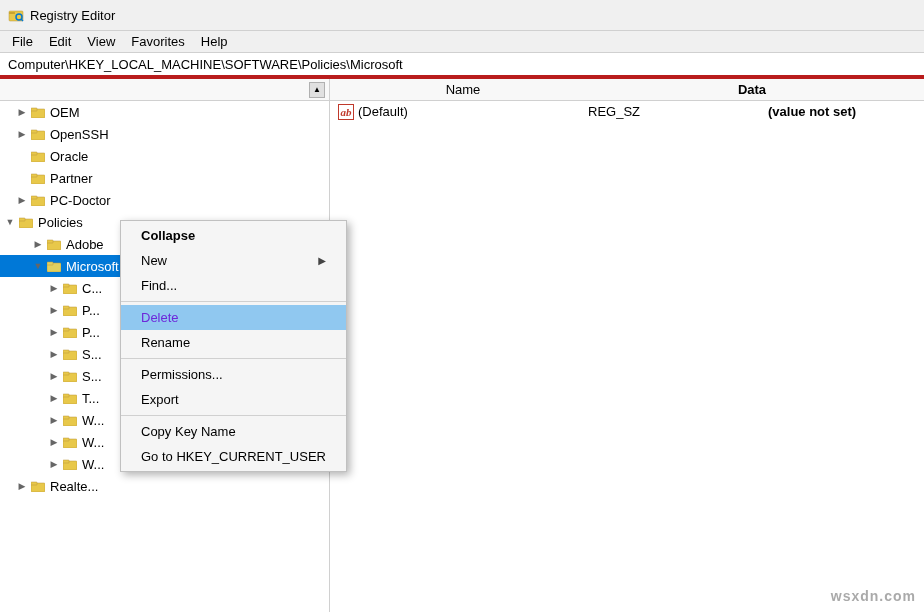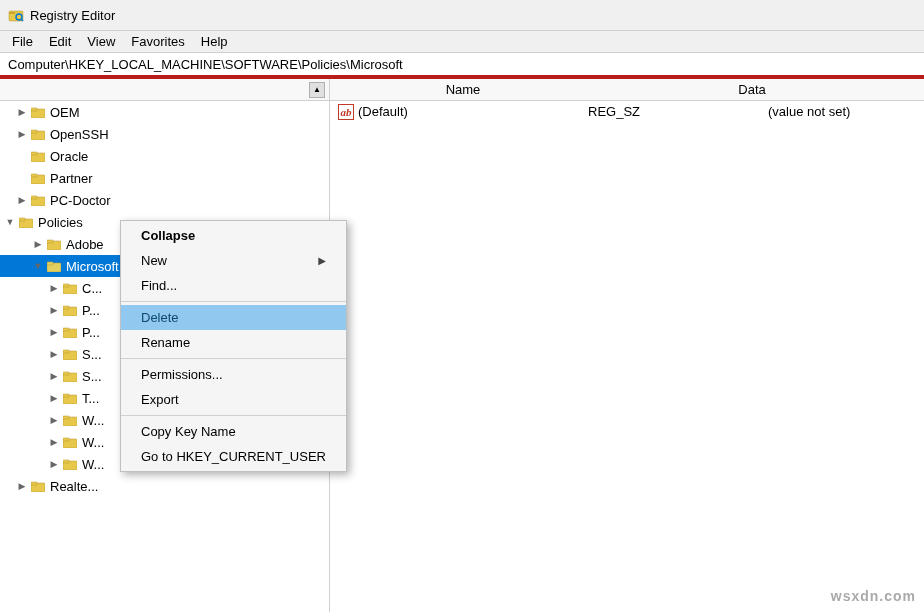--- a/index.html
+++ b/index.html
@@ -175,21 +175,21 @@
       font-weight: normal;
       font-size: 13px;
     }
     .col-type {
       width: 180px;
       font-weight: normal;
       font-size: 13px;
     }
     .col-data {
       flex: 1;
-      font-weight: normal;
+      font-weight: bold;
       font-size: 13px;
     }
 
     .right-panel-row {
       display: flex;
       align-items: center;
       height: 22px;
       padding: 0 8px;
       border-bottom: 1px solid transparent;
     }
@@ -226,21 +226,21 @@
       padding: 5px 20px;
       cursor: pointer;
       font-size: 13px;
       color: #000;
       display: flex;
       align-items: center;
       justify-content: space-between;
     }
     .context-menu-item.active {
       background: #90c8f0;
-      color: #0c4a6e;
+      color: #6d28d9;
     }
     .context-menu-separator {
       height: 1px;
       background: #d0d0d0;
       margin: 3px 0;
     }
     .context-menu-arrow {
       font-size: 10px;
       color: #444;
     }

